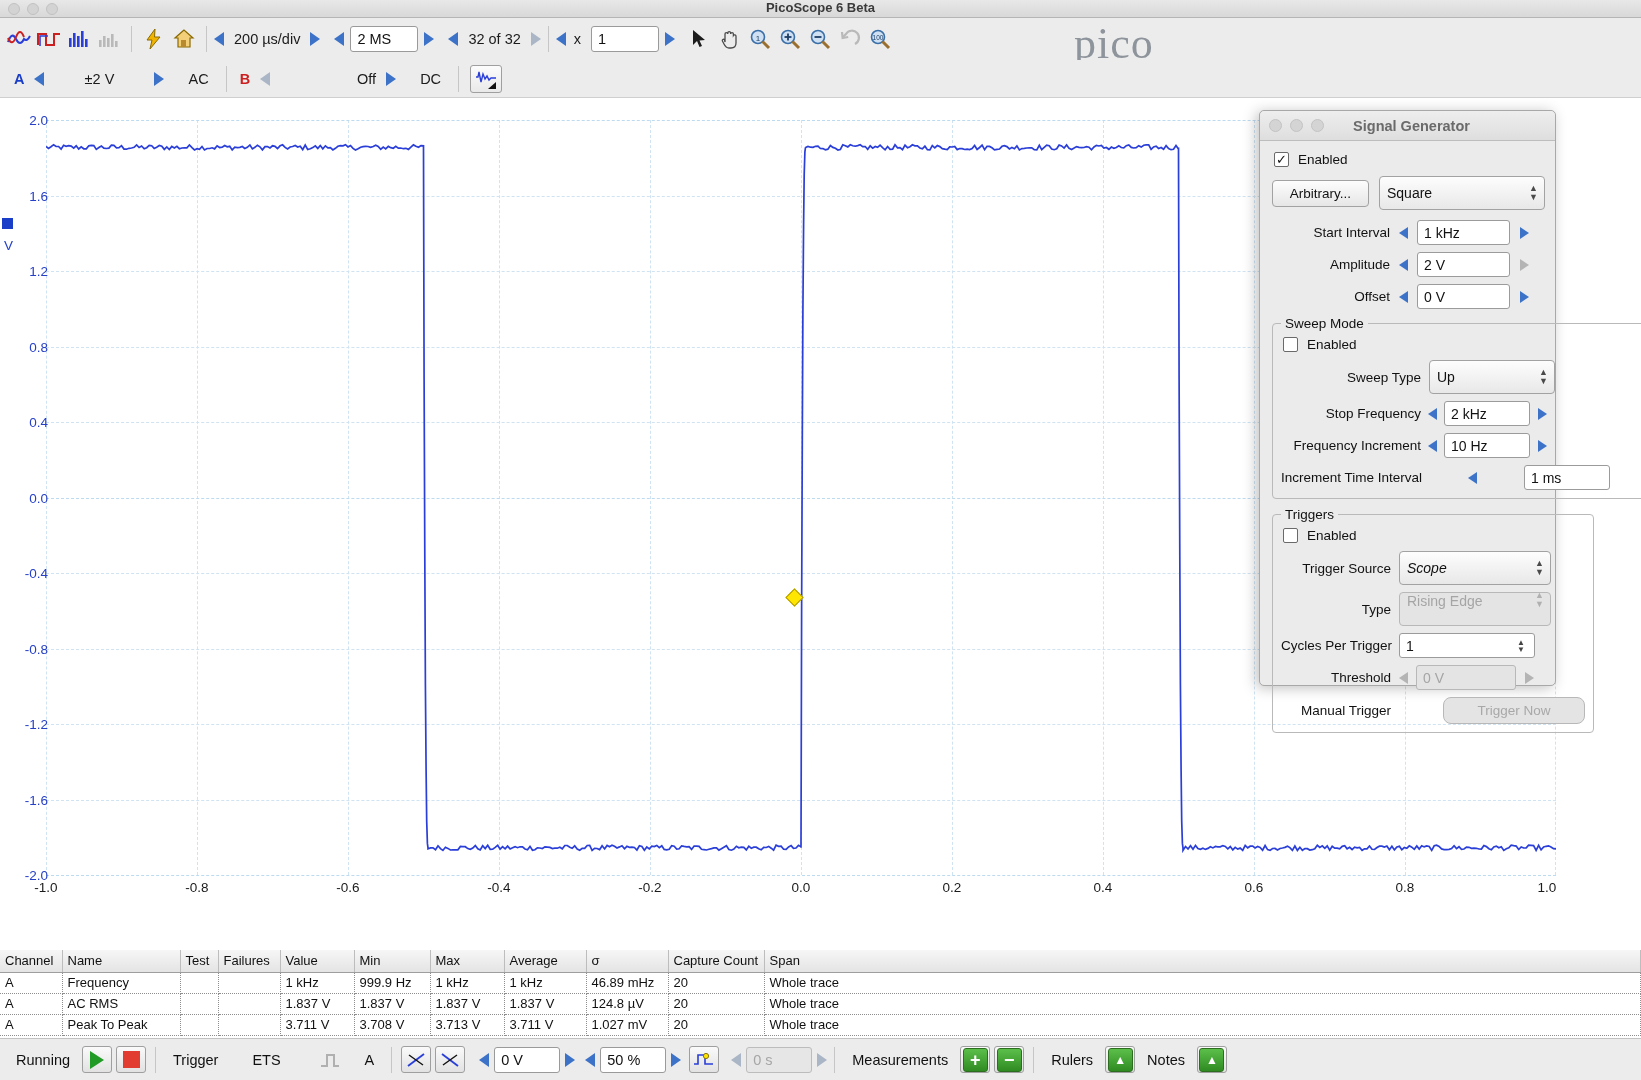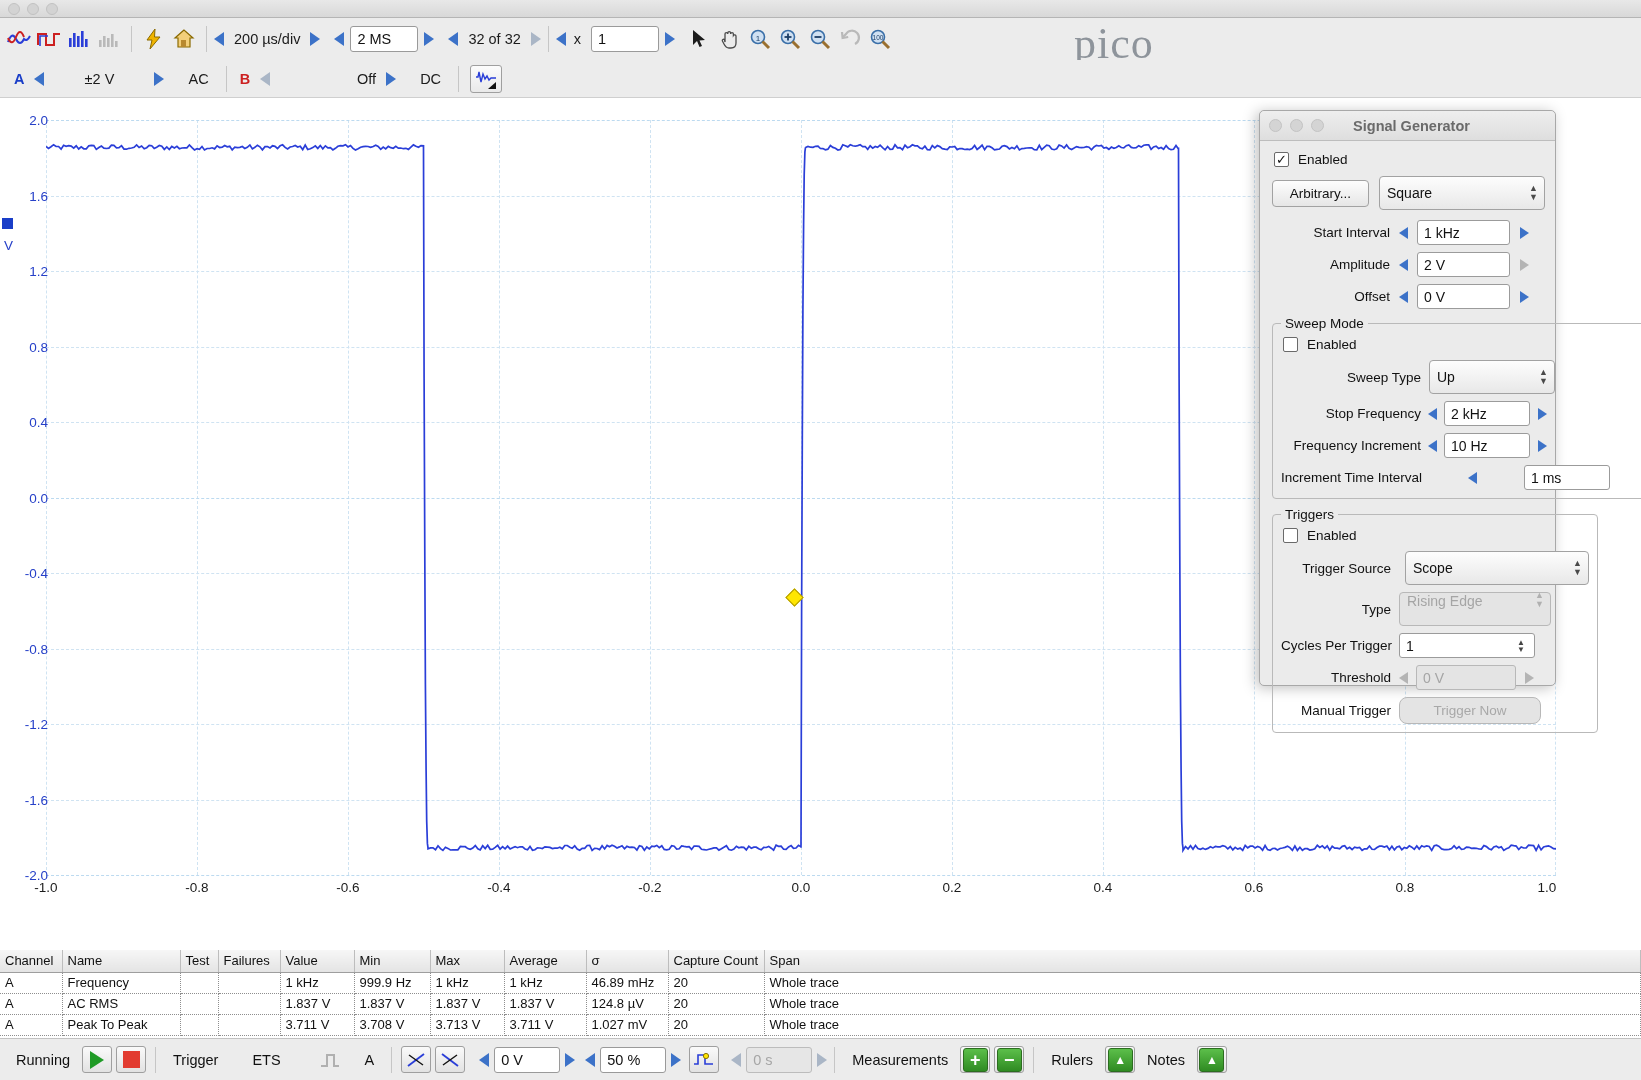--- a/index.html
+++ b/index.html
@@ -201,20 +201,21 @@
 </style>
 </head>
 <body>
 
 <div id="titlebar">
   <div class="wdots">
     <div class="wdot"></div>
     <div class="wdot"></div>
     <div class="wdot"></div>
   </div>
+  <div class="title">PicoScope 6 Beta</div>
 </div>
 
 <div id="toolbar1">
   <div class="icobtn">
     <svg width="24" height="20" viewBox="0 0 24 20">
         <path d="M1 13 Q5 2 9 10 T17 10 Q20 13 23 7" stroke="#2a3ed8" stroke-width="2" fill="none"></path>
         <path d="M1 9 Q5 18 9 8 T17 8" stroke="#cc2020" stroke-width="2" fill="none"></path>
       </svg>
   </div>
   <div class="icobtn">
@@ -512,21 +513,21 @@
     </fieldset>
 
     <fieldset class="grp">
       <legend>Triggers</legend>
       <div class="sg-row" style="margin:2px 0 8px 2px;">
         <span class="cbx"></span>
         <span class="sg-lab" style="margin-left:9px;">Enabled</span>
       </div>
       <div class="sg-row">
         <span class="sg-lab" style="width:110px;">Trigger Source</span>
-        <span class="sg-sel" style="width:184px;margin-left:14px;">
+        <span class="sg-sel" style="width:152px;margin-left:8px;font-style:italic;">
           <span>Scope</span>
           <span class="chev">▲<br>▼</span>
         </span>
       </div>
       <div class="sg-row">
         <span class="sg-lab" style="width:110px;">Type</span>
         <span class="sg-sel dis" style="width:152px;margin-left:8px;align-items:flex-end;">
           <span>Rising Edge</span>
           <span class="chev" style="color:#b0b0b0">▲<br>▼</span>
         </span>
@@ -538,21 +539,21 @@
             <i>▲</i>
             <i>▼</i>
           </span>
       </div>
       <div class="sg-row">
         <span class="sg-lab" style="width:110px;">Threshold</span>
         <span class="ar-l dim" style="margin:0 8px;"></span>
         <span class="sg-inp dis" style="width:100px;">0 V</span>
         <span class="ar-r dim" style="margin-left:9px;"></span>
       </div>
-      <div class="sg-row" style="margin-bottom:2px;">
+      <div class="sg-row" style="margin-bottom:2px;gap:44px;">
         <span class="sg-lab" style="width:110px;">Manual Trigger</span>
         <span class="sg-btn dis" style="width:142px;margin-left:8px;border-radius:8px;">Trigger Now</span>
       </div>
     </fieldset>
   </div>
 </div>
 
 <div id="meas">
   <table class="mt">
     <thead>

